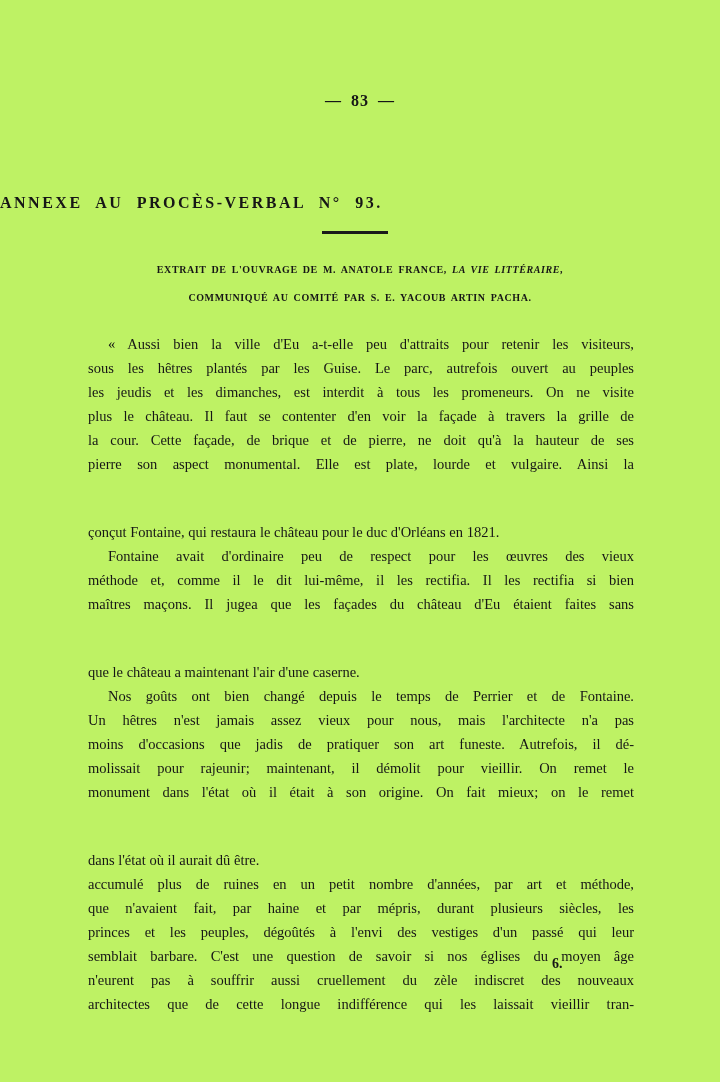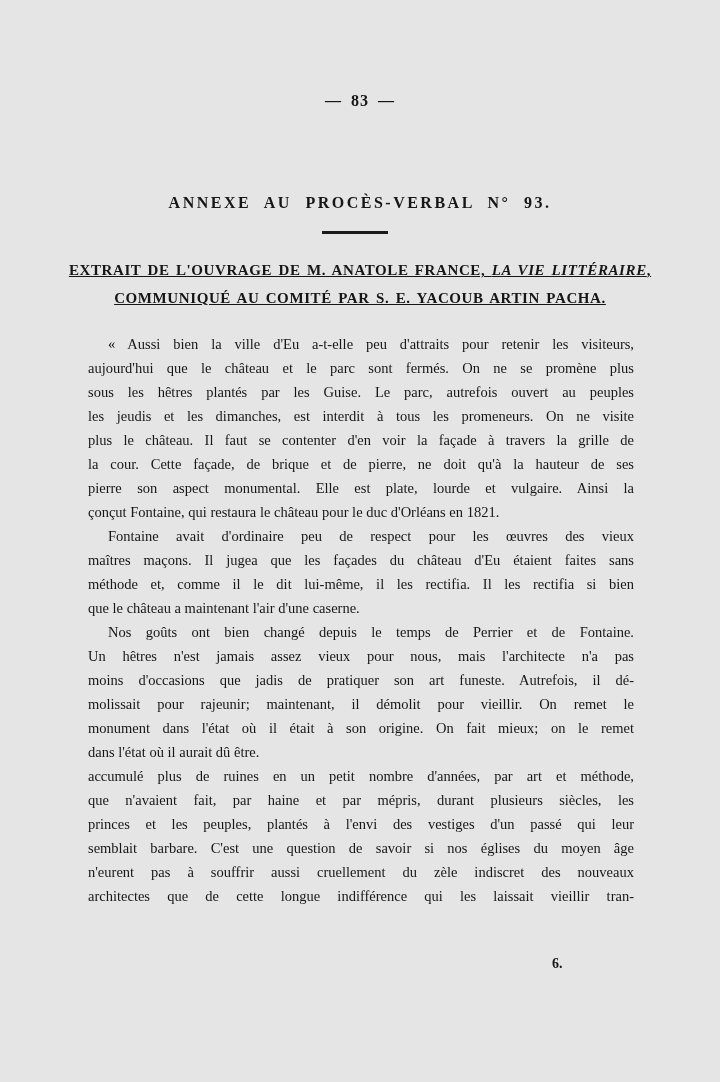--- a/index.html
+++ b/index.html
@@ -6,60 +6,59 @@
   body {
     width: 720px; height: 1082px;
     background: #ffffff;
     position: relative;
     font-family: "Liberation Serif", serif;
     color: #161616;
     overflow: hidden;
   }
   .page {
     position: absolute; inset: 0;
-    background: #e5e5e5;
+    background: #bef264;
   }
   .page-number {
     position: absolute; top: 92px; left: 0; right: 0;
     text-align: center;
     font-size: 16px; font-weight: bold;
     letter-spacing: 1px; word-spacing: 4px;
   }
   .title {
     position: absolute; top: 194px; left: 0; right: 0;
-    text-align: center;
     font-size: 16px; font-weight: bold;
     letter-spacing: 2.5px; word-spacing: 7px;
   }
   .title-rule {
     position: absolute; top: 231px; left: 322px;
     width: 66px; height: 3px;
     background: #1a1a1a;
   }
   .subtitle {
     position: absolute; top: 256px; left: 60px; right: 60px;
     text-align: center;
-    font-size: 15px; font-weight: bold;
+    font-size: 10px; font-weight: bold;
     line-height: 28px;
-    letter-spacing: 0.6px; word-spacing: 2px; text-decoration: underline;
+    letter-spacing: 0.6px; word-spacing: 2px;
   }
   .subtitle .italic-title { font-style: italic; }
   .body-text {
     position: absolute; top: 332px; left: 88px;
     width: 546px;
     font-size: 14.5px; font-weight: normal;
     line-height: 24px;
   }
   .line {
     height: 24px; overflow: hidden;
     text-align: justify;
     text-align-last: justify;
   }
   .line.first { text-indent: 20px; }
-  .line.para-end { text-align-last: left; }
+  .line.para-end { text-align-last: left; margin-top: 44px; }
   .signature-mark {
     position: absolute; top: 956px; left: 552px;
     font-size: 14px; font-weight: bold;
   }
 </style>
 </head>
 <body>
 
 <div class="page">
 
@@ -70,40 +69,39 @@
   <div class="title-rule"></div>
 
   <div class="subtitle">
     <span>EXTRAIT DE L'OUVRAGE DE M. ANATOLE FRANCE, </span><span class="italic-title">LA VIE LITTÉRAIRE</span><span>,</span>
     <br>
     <span>COMMUNIQUÉ AU COMITÉ PAR S. E. YACOUB ARTIN PACHA.</span>
   </div>
 
   <div class="body-text">
       <div class="line first">« Aussi bien la ville d'Eu a-t-elle peu d'attraits pour retenir les visiteurs,</div>
-      <div class="line">aujourd'hui que le château et le parc sont fermés. On ne se promène plus</div>
       <div class="line">sous les hêtres plantés par les Guise. Le parc, autrefois ouvert au peuples</div>
       <div class="line">les jeudis et les dimanches, est interdit à tous les promeneurs. On ne visite</div>
       <div class="line">plus le château. Il faut se contenter d'en voir la façade à travers la grille de</div>
       <div class="line">la cour. Cette façade, de brique et de pierre, ne doit qu'à la hauteur de ses</div>
       <div class="line">pierre son aspect monumental. Elle est plate, lourde et vulgaire. Ainsi la</div>
       <div class="line para-end">çonçut Fontaine, qui restaura le château pour le duc d'Orléans en 1821.</div>
       <div class="line first">Fontaine avait d'ordinaire peu de respect pour les œuvres des vieux</div>
+      <div class="line">méthode et, comme il le dit lui-même, il les rectifia. Il les rectifia si bien</div>
       <div class="line">maîtres maçons. Il jugea que les façades du château d'Eu étaient faites sans</div>
-      <div class="line">méthode et, comme il le dit lui-même, il les rectifia. Il les rectifia si bien</div>
       <div class="line para-end">que le château a maintenant l'air d'une caserne.</div>
       <div class="line first">Nos goûts ont bien changé depuis le temps de Perrier et de Fontaine.</div>
       <div class="line">Un hêtres n'est jamais assez vieux pour nous, mais l'architecte n'a pas</div>
       <div class="line">moins d'occasions que jadis de pratiquer son art funeste. Autrefois, il dé-</div>
       <div class="line">molissait pour rajeunir; maintenant, il démolit pour vieillir. On remet le</div>
       <div class="line">monument dans l'état où il était à son origine. On fait mieux; on le remet</div>
       <div class="line para-end">dans l'état où il aurait dû être.</div>
       <div class="line">accumulé plus de ruines en un petit nombre d'années, par art et méthode,</div>
       <div class="line">que n'avaient fait, par haine et par mépris, durant plusieurs siècles, les</div>
-      <div class="line">princes et les peuples, plantés à l'envi des vestiges d'un passé qui leur</div>
+      <div class="line">princes et les peuples, dégoûtés à l'envi des vestiges d'un passé qui leur</div>
       <div class="line">semblait barbare. C'est une question de savoir si nos églises du moyen âge</div>
       <div class="line">n'eurent pas à souffrir aussi cruellement du zèle indiscret des nouveaux</div>
       <div class="line">architectes que de cette longue indifférence qui les laissait vieillir tran-</div>
     </div>
 
   <div class="signature-mark">6.</div>
 
 </div>
 
 </body></html>

